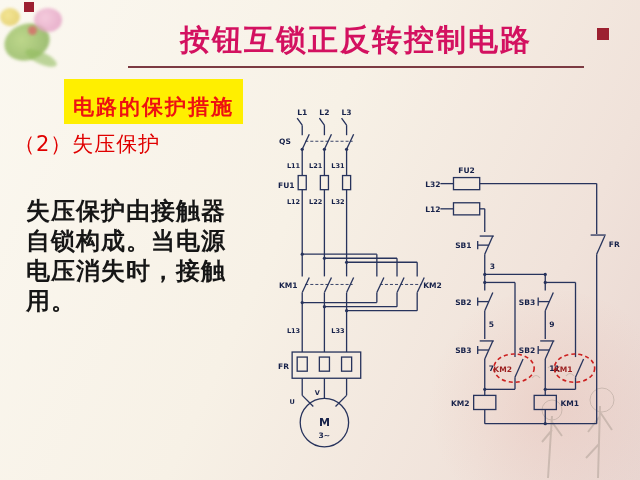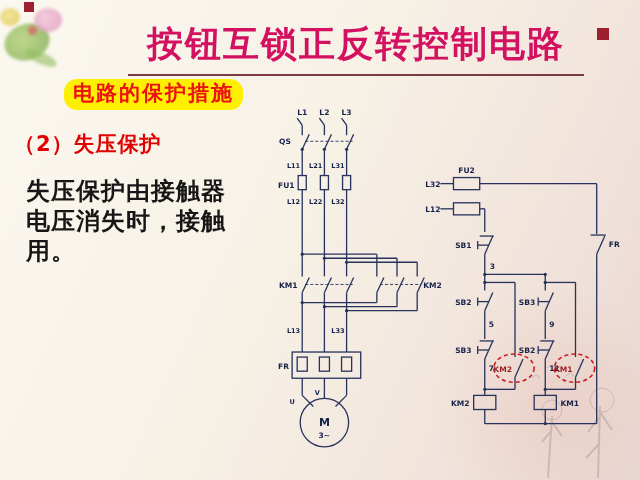--- a/index.html
+++ b/index.html
@@ -17,35 +17,35 @@
   .f5{left:28px;top:26px;width:9px;height:9px;background:#d96a6a;opacity:.8;}
   
   .sq{position:absolute;background:#9c2030;}
   .sq1{left:24px;top:2px;width:10px;height:10px;}
   .sq2{left:597px;top:28px;width:12px;height:12px;}
   
   .wash{position:absolute;right:-40px;bottom:-40px;width:260px;height:230px;border-radius:50%;
         background:radial-gradient(circle,rgba(222,160,150,.22),rgba(222,160,150,0) 70%);}
   .title{
     position:absolute;left:128px;top:20px;width:456px;text-align:center;
-    font-size:36px;font-weight:bold;color:#d31160;letter-spacing:2px;
+    font-size:30px;font-weight:bold;color:#d31160;letter-spacing:2px;
     padding-bottom:5px;border-bottom:2px solid #7c3a42;
   }
   .subtitle{
     position:absolute;left:64px;top:79px;display:inline-block;
     background:#ffef00;color:#ee1111;font-size:21px;font-weight:bold;
-    letter-spacing:2px;padding:0 9px 3px;border-radius:13px;
+    letter-spacing:2px;padding:14px 9px 3px;
   }
   .section{
     position:absolute;left:14px;top:130px;color:#e00000;
-    font-size:21px;font-weight:bold;letter-spacing:1px;
+    font-size:21px;font-weight:normal;letter-spacing:1px;
   }
   .bodytext{
-    position:absolute;left:26px;top:178px;width:262px;
-    font-size:24px;font-weight:bold;color:#161616;line-height:30px;letter-spacing:1px;font-family:Liberation Mono, monospace;
+    position:absolute;left:26px;top:196px;width:262px;
+    font-size:24px;font-weight:bold;color:#161616;line-height:30px;letter-spacing:1px;
   }
   .circuit{position:absolute;left:276px;top:104px;width:358px;height:370px;}
   .circuit line,.circuit path,.circuit rect,.circuit circle{stroke:#27335c;fill:none;stroke-width:1.3;}
   .circuit .dot{fill:#27335c;stroke:none;}
   .circuit .dash{stroke-dasharray:3 2;stroke-width:.9;}
   .circuit .hl{stroke:#cc2020;stroke-dasharray:4 3;stroke-width:1.6;fill:none;}
   .circuit text{font-size:7.5px;fill:#17224a;font-weight:bold;stroke:none;font-family:"DejaVu Sans",sans-serif;}
   .circuit text.s{font-size:6.5px;}
   .circuit text.big{font-size:11px;}
   .circuit text.mid{text-anchor:middle;}
@@ -79,20 +79,21 @@
       <path d="M14 28 q4 -5 8 0 M30 18 q4 -5 8 0 M48 26 q4 -5 8 0" stroke-width="1.2"></path>
     </g>
   </svg>
 
   <div class="title">按钮互锁正反转控制电路</div>
   <div class="subtitle">电路的保护措施</div>
   <div class="section">（2）失压保护</div>
 
   <div class="bodytext">
     <div>失压保护由接触器</div>
+    <div>自锁构成。当电源</div>
     <div>电压消失时，接触</div>
     <div>用。</div>
   </div>
 
   <svg class="circuit" viewBox="0 0 355 365">
 
     <g>
       <text x="26" y="10" class="mid">L1</text>
       <text x="48" y="10" class="mid">L2</text>
       <text x="70" y="10" class="mid">L3</text>

